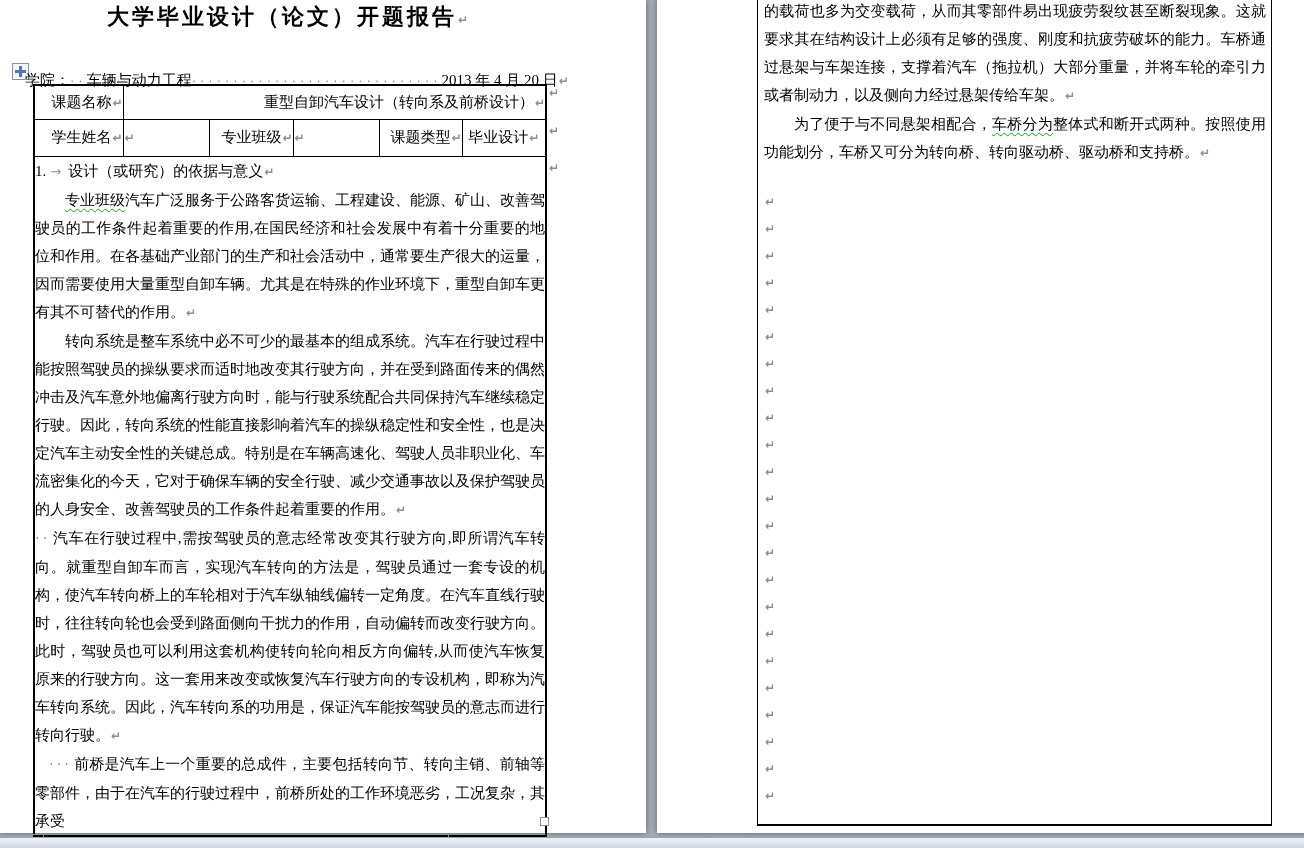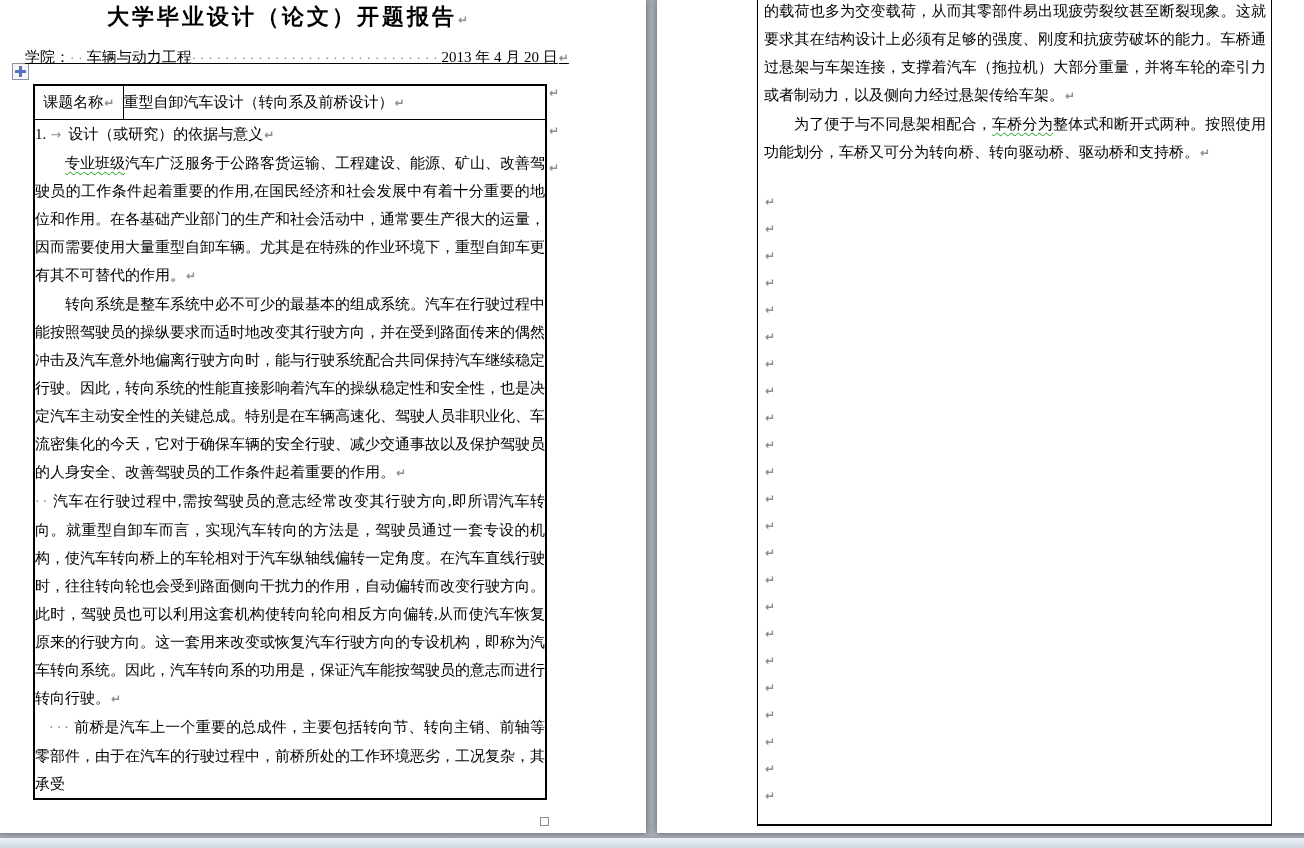--- a/index.html
+++ b/index.html
@@ -20,23 +20,22 @@
   .doc-title{
     position:absolute; left:33px; top:2px; width:512px;
     text-align:center; font-family:"Liberation Sans","DejaVu Sans",sans-serif;
     font-weight:bold; font-size:22px; letter-spacing:3px; white-space:nowrap;
   }
   .doc-subtitle{
     position:absolute; left:33px; top:38px; width:512px;
     text-align:center; font-size:15px; letter-spacing:1px;
   }
   .school-line{
-    position:absolute; left:25px; top:48px; width:524px; font-size:15px;
+    position:absolute; left:25px; top:71px; width:524px; font-size:15px;
     white-space:nowrap;
-    text-decoration:underline;
   }
   .leader{color:#7d828a; font-size:13px; letter-spacing:4px;}
   .pc{color:#8b9097; font-size:12px; font-family:"DejaVu Sans",sans-serif; font-weight:bold; padding-left:1px;}
   .tabarrow{color:#8b9097; font-family:"DejaVu Sans",sans-serif; padding:0 7px 0 4px; font-size:13px;}
   .sq{text-decoration:underline; text-decoration-style:wavy; text-decoration-color:var(--sq,#13a10e); text-decoration-thickness:1px; text-underline-offset:3px;}
 
   
   .move-handle{
     position:absolute; left:12px; top:63px; width:15px; height:15px;
     background:#f4f6f8; border:1px solid #8a93a0;
@@ -45,22 +44,22 @@
   .move-handle .v{position:absolute; left:6px; top:2px; width:3px; height:11px; background:#5872c8;}
 
   
   table.form{
     position:absolute; left:33px; top:84px; width:512px;
     border-collapse:collapse; table-layout:fixed;
     border:2px solid #000;
   }
   table.form td{border:1px solid #000; padding:0; font-size:15px; overflow:hidden;}
   tr.r1{height:34px;} tr.r2{height:37px;} tr.r3{height:37px;}
-  td.lab{text-align:center;}
-  td.val-title{text-align:left; font-size:16px;}
+  td.lab{text-align:right;}
+  td.val-title{text-align:right; font-size:16px;}
   td.val-big{text-align:center; font-size:17px;}
   td.val-empty{text-align:left; padding-left:4px; vertical-align:middle;}
   .cursor{display:inline-block; width:2px; height:17px; background:#000; vertical-align:middle; margin-left:4px;}
 
   
   td.bigcell{vertical-align:top; text-align:justify; padding:2px 6px 0 6px; height:623px;}
   .body-text{font-size:15px; line-height:28px;}
   .para{margin:0; text-align:justify; text-justify:inter-character;}
   .ind2{text-indent:30px;}
   .ind1{text-indent:14px;}
@@ -122,20 +121,28 @@
           <col style="width:84px">
         <col style="width:86px">
           <col style="width:83px">
           <col style="width:84px">
       </colgroup>
       <tbody>
           <tr class="r1">
         <td class="lab"><span>课题名称</span><span class="pc">↵</span></td>
         <td class="val-title" colspan="5"><span>重型自卸汽车设计（转向系及前桥设计）</span><span class="pc">↵</span></td>
       </tr>
+      <tr class="r2">
+        <td class="lab"><span>学生姓名</span><span class="pc">↵</span></td>
+        <td class="val-empty"><span class="pc">↵</span></td>
+        <td class="lab"><span>专业班级</span><span class="pc">↵</span></td>
+        <td class="val-empty"><span class="pc">↵</span></td>
+        <td class="lab"><span>课题类型</span><span class="pc">↵</span></td>
+        <td class="val-big"><span>毕业设计</span><span class="pc">↵</span></td>
+      </tr>
       <tr>
         <td class="bigcell body-text" colspan="6">
           <p class="para sec-head"><span>1.</span><span class="tabarrow">→</span><span>设计（或研究）的依据与意义</span><span class="pc">↵</span></p>
 
           <p class="para ind2"><span class="sq">专业班级</span><span>汽车广泛服务于公路客货运输、工程建设、能源、矿山、改善驾驶员的工作条件起着重要的作用,在国民经济和社会发展中有着十分重要的地位和作用。在各基础产业部门的生产和社会活动中，通常要生产很大的运量，因而需要使用大量重型自卸车辆。尤其是在特殊的作业环境下，重型自卸车更有其不可替代的作用。</span><span class="pc">↵</span></p>
 
           <p class="para ind2"><span>转向系统是整车系统中必不可少的最基本的组成系统。汽车在行驶过程中能按照驾驶员的操纵要求而适时地改变其行驶方向，并在受到路面传来的偶然冲击及汽车意外地偏离行驶方向时，能与行驶系统配合共同保持汽车继续稳定行驶。因此，转向系统的性能直接影响着汽车的操纵稳定性和安全性，也是决定汽车主动安全性的关键总成。特别是在车辆高速化、驾驶人员非职业化、车流密集化的今天，它对于确保车辆的安全行驶、减少交通事故以及保护驾驶员的人身安全、改善驾驶员的工作条件起着重要的作用。</span><span class="pc">↵</span></p>
 
           <p class="para"><span class="lead-dots">··</span><span>汽车在行驶过程中,需按驾驶员的意志经常改变其行驶方向,即所谓汽车转向。就重型自卸车而言，实现汽车转向的方法是，驾驶员通过一套专设的机构，使汽车转向桥上的车轮相对于汽车纵轴线偏转一定角度。在汽车直线行驶时，往往转向轮也会受到路面侧向干扰力的作用，自动偏转而改变行驶方向。此时，驾驶员也可以利用这套机构使转向轮向相反方向偏转,从而使汽车恢复原来的行驶方向。这一套用来改变或恢复汽车行驶方向的专设机构，即称为汽车转向系统。因此，汽车转向系的功用是，保证汽车能按驾驶员的意志而进行转向行驶。</span><span class="pc">↵</span></p>
 

